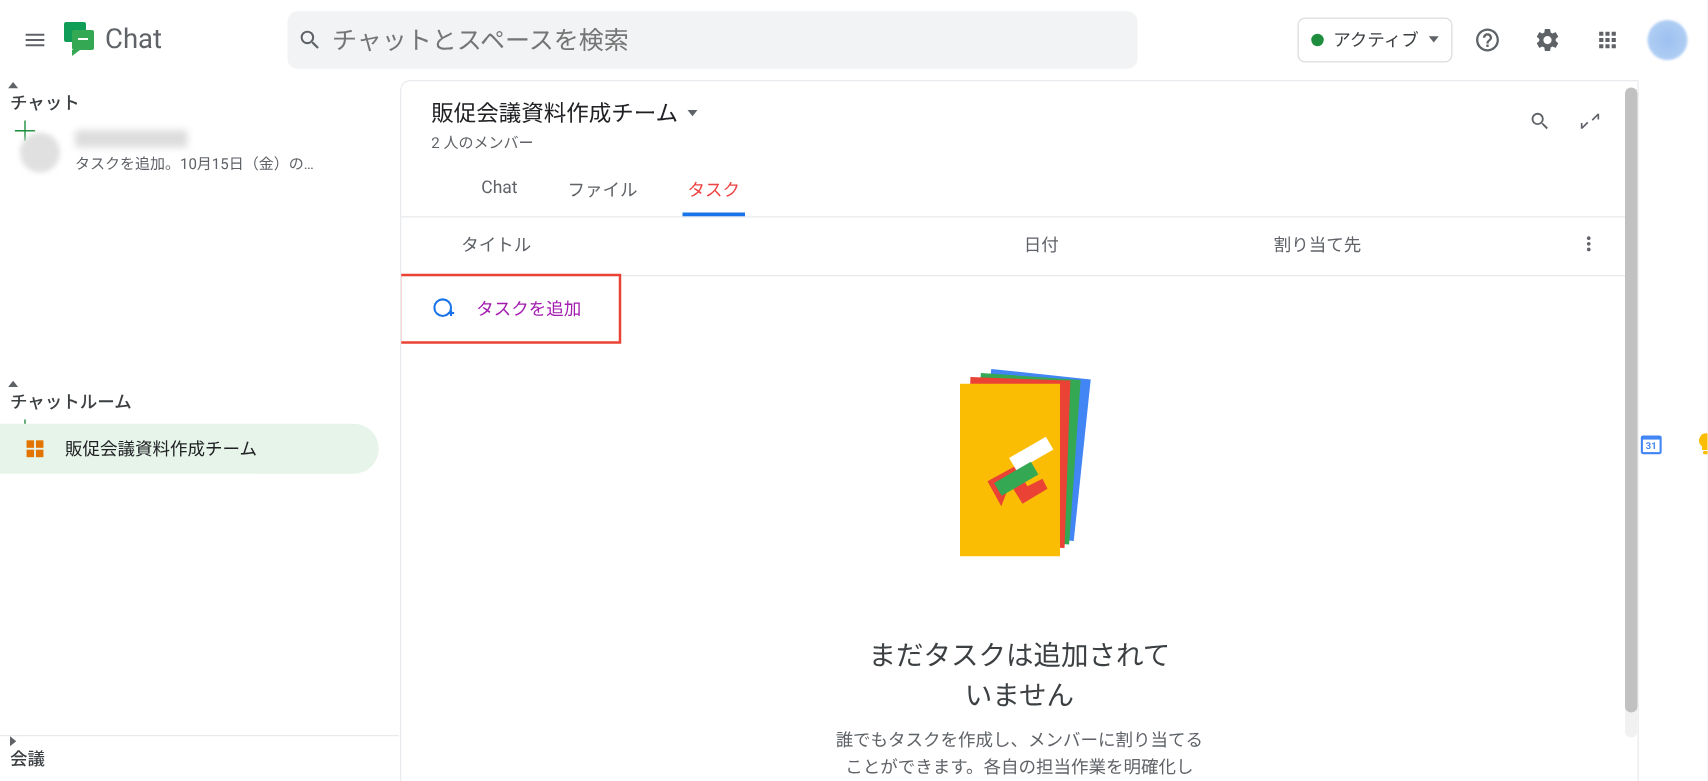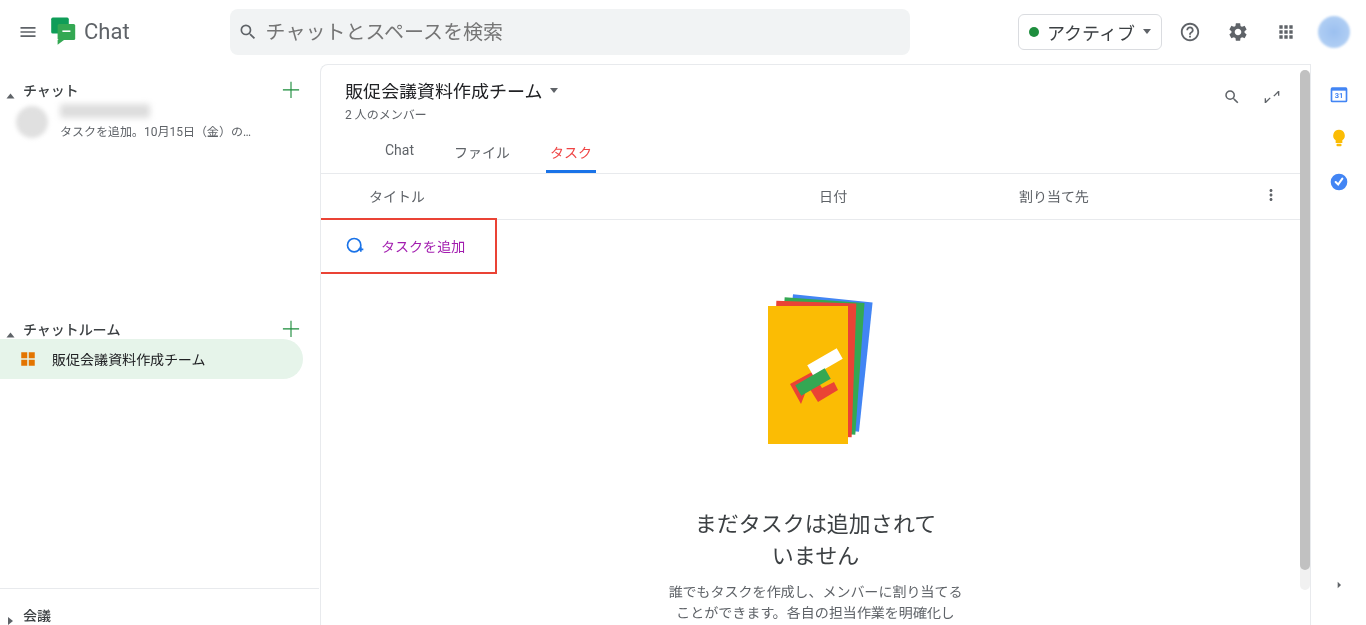--- a/index.html
+++ b/index.html
@@ -8,26 +8,26 @@
 .header { height: 64px; display: flex; align-items: center; padding: 0 8px; border-bottom: 1px solid transparent; }
 .icon-btn { width: 40px; height: 40px; display: flex; align-items: center; justify-content: center; border-radius: 50%; cursor: pointer; color: #5f6368; }
 .logo-wrap { display: flex; align-items: center; gap: 4px; margin-right: 100px; }
 .logo-svg { width: 32px; height: 32px; }
 .logo-text { font-size: 22px; color: #5f6368; font-weight: 400; }
 .search-bar { flex: 0 0 680px; height: 46px; background: #f1f3f4; border-radius: 8px; display: flex; align-items: center; padding: 0 8px; }
 .search-bar input { border: none; background: transparent; font-size: 20px; flex: 1; outline: none; margin-left: 8px; }
 .header-right { margin-left: auto; display: flex; align-items: center; gap: 8px; padding-right: 8px; }
 .status-pill { height: 36px; border: 1px solid #dadce0; border-radius: 6px; display: flex; align-items: center; gap: 8px; padding: 0 10px; cursor: pointer; }
 .dot-green { width: 10px; height: 10px; background: #1e8e3e; border-radius: 50%; }
-.status-pill span { font-size: 18px; color: #3c4043; }
+.status-pill span { font-size: 14px; color: #3c4043; }
 .caret { border-left: 4px solid transparent; border-right: 4px solid transparent; border-top: 5px solid #5f6368; }
 .avatar { width: 32px; height: 32px; border-radius: 50%; background: radial-gradient(circle, #9cc0f0 0%, #b8d4f5 100%); filter: blur(1px); margin-left: 4px; }
 .body-row { flex: 1; display: flex; min-height: 0; }
 .sidebar { width: 320px; border-right: 1px solid transparent; display: flex; flex-direction: column; }
-.side-section-header { display: flex; align-items: flex-end; height: 36px; padding: 0 16px 0 8px; font-size: 14px; color: #3c4043; font-weight: 500; }
+.side-section-header { display: flex; align-items: flex-start; height: 36px; padding: 0 16px 0 8px; font-size: 14px; color: #3c4043; font-weight: 500; flex-direction: column; }
 .collapse-arrow { border-top: 4px solid transparent; border-bottom: 4px solid transparent; border-right: 5px solid #5f6368; transform: rotate(90deg); margin-right: 10px; }
 .side-section-header .spacer { flex: 1; }
 .plus-icon { width: 24px; height: 24px; color: #1e8e3e; display: flex; align-items: center; justify-content: center; cursor: pointer; font-size: 22px; font-weight: 300; }
 .chat-item { display: flex; align-items: center; gap: 12px; padding: 4px 16px; }
 .chat-avatar { width: 32px; height: 32px; border-radius: 50%; background: #e0e0e0; filter: blur(2px); }
 .chat-lines { flex: 1; }
 .chat-name-blur { width: 90px; height: 14px; background: #ddd; filter: blur(3px); border-radius: 2px; margin-bottom: 4px; }
 .chat-preview { font-size: 12px; color: #5f6368; white-space: nowrap; overflow: hidden; text-overflow: ellipsis; max-width: 250px; }
 .side-spacer { flex: 0 0 160px; }
 .room-item { display: flex; align-items: center; gap: 12px; padding: 8px 16px; background: #e6f4ea; border-radius: 0 20px 20px 0; margin-right: 16px; }
@@ -48,21 +48,21 @@
 .col-date { flex: 0 0 200px; }
 .col-assign { flex: 1; }
 .col-more { width: 24px; }
 .add-task-row { display: flex; align-items: center; gap: 16px; padding: 16px 24px; border: 2px solid #ea4335; margin: -2px -2px 0 -2px; cursor: pointer; }
 .add-task-row .add-icon { color: #1a73e8; }
 .add-task-row span { font-size: 14px; color: #a21caf; }
 .empty-state { display: flex; flex-direction: column; align-items: center; padding-top: 20px; }
 .folders-svg { width: 140px; height: 180px; }
 .empty-title { font-size: 22px; color: #3c4043; margin-top: 32px; text-align: center; max-width: 260px; }
 .empty-desc { font-size: 14px; color: #5f6368; margin-top: 12px; text-align: center; max-width: 300px; line-height: 1.5; }
-.side-panel { width: 56px; border-left: 1px solid #e8eaed; display: flex; flex-direction: column; align-items: center; padding-top: 20px; gap: 24px; }
+.side-panel { width: 56px; border-left: 1px solid #e8eaed; display: flex; flex-direction: row; align-items: center; padding-top: 20px; gap: 24px; }
 .panel-icon { width: 20px; height: 20px; cursor: pointer; }
 .panel-expand { margin-top: auto; margin-bottom: 20px; }
 .scrollbar-fake { position: absolute; right: 56px; top: 70px; width: 10px; height: 520px; background: #f1f1f1; border-radius: 6px; }
 .scrollbar-thumb { width: 100%; height: 500px; background: #c1c1c1; border-radius: 6px; }
 </style>
 </head>
 <body>
 
 <div class="app">
   <div class="header">

